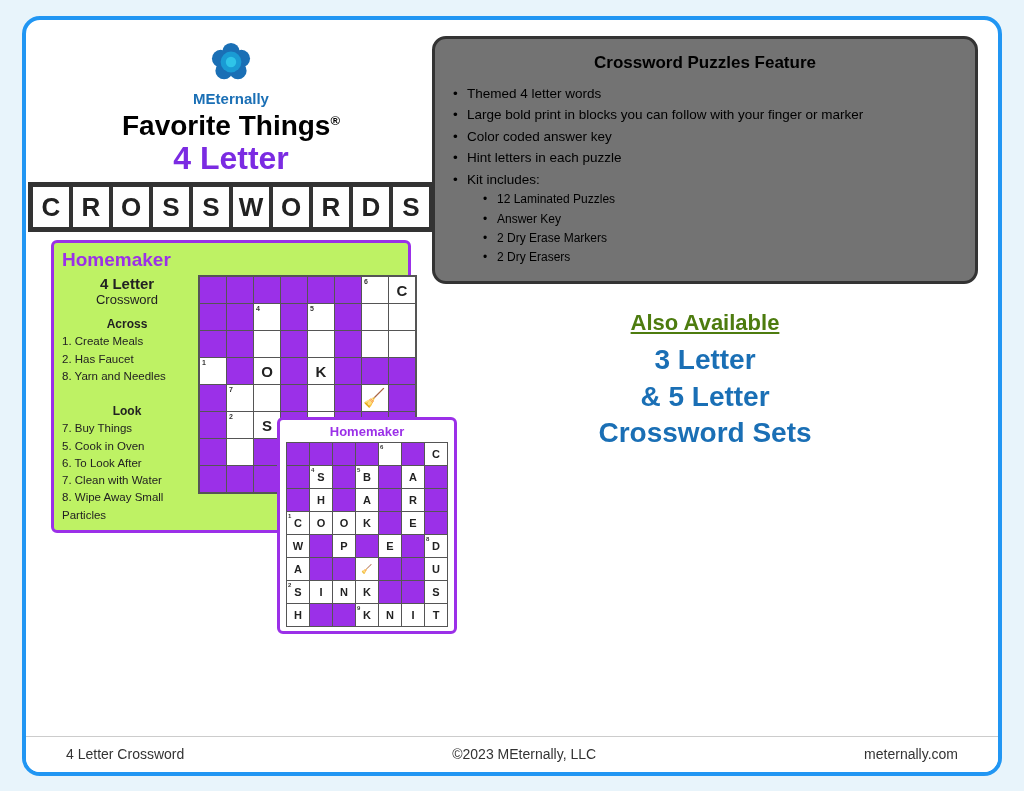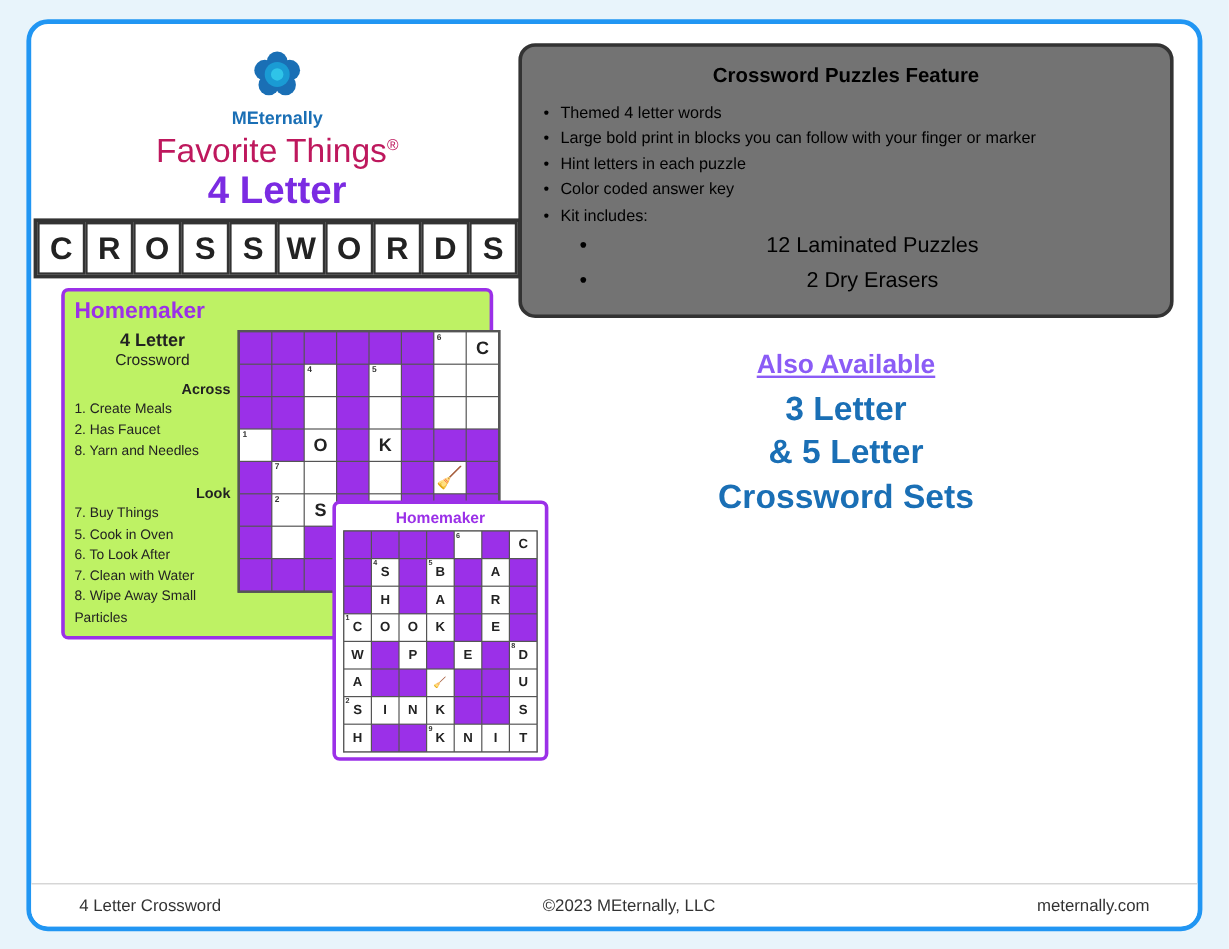--- a/index.html
+++ b/index.html
@@ -51,22 +51,22 @@
       height: 52px;
       margin-bottom: 2px;
     }
     .meternally-text {
       font-size: 15px;
       font-weight: bold;
       color: #1a6fb5;
     }
     .title-favorite {
       font-size: 28px;
-      font-weight: 400;
-      color: #be185d;
+      font-weight: 700;
+      color: #000000;
       text-align: center;
       line-height: 1.1;
     }
     .title-favorite sup {
       font-size: 13px;
     }
     .title-4letter {
       font-size: 32px;
       font-weight: 900;
       color: #7b2be2;
@@ -120,21 +120,21 @@
       text-align: center;
       margin-bottom: 8px;
     }
     .clues-section {
       font-size: 11.5px;
       color: #222;
       line-height: 1.5;
     }
     .clues-heading {
       font-weight: 900;
-      text-align: right;
+      text-align: center;
       font-size: 12px;
     }
     .puzzle-layout {
       display: flex;
       flex-direction: row;
       gap: 6px;
       margin-top: 4px;
     }
     .clues-col {
       width: 130px;
@@ -270,38 +270,37 @@
       position: absolute;
       left: 0;
     }
     .feature-list .sub-list {
       list-style: none;
       padding-left: 16px;
     }
     .feature-list .sub-list li {
       position: relative;
       padding-left: 14px;
-      font-size: 18px;
+      font-size: 12px;
       line-height: 1.6;
-      text-align: center;
     }
     .feature-list .sub-list li::before {
       content: "•";
       position: absolute;
       left: 0;
     }
     .also-available {
       text-align: center;
       margin-top: 16px;
     }
     .also-available-title {
       font-size: 22px;
       font-weight: 900;
       text-decoration: underline;
-      color: #8b5cf6;
+      color: #4d7c0f;
       margin-bottom: 6px;
     }
     .also-available-body {
       font-size: 28px;
       font-weight: bold;
       color: #1a6fb5;
       line-height: 1.3;
     }
 
     
@@ -579,26 +578,28 @@
       </div>
     </div>
 
     <div class="right-col">
 
       <div class="feature-box">
         <div class="feature-title">Crossword Puzzles Feature</div>
         <ul class="feature-list">
           <li>Themed 4 letter words</li>
           <li>Large bold print in blocks you can follow with your finger or marker</li>
+          <li>Color coded answer key</li>
           <li>Hint letters in each puzzle</li>
-          <li>Color coded answer key</li>
           <li>
             <span>Kit includes:</span>
             <ul class="sub-list">
               <li>12 Laminated Puzzles</li>
+              <li>Answer Key</li>
+              <li>2 Dry Erase Markers</li>
               <li>2 Dry Erasers</li>
             </ul>
           </li>
         </ul>
       </div>
 
       <div class="also-available">
         <div class="also-available-title">Also Available</div>
         <div class="also-available-body">
           <div>3 Letter</div>

